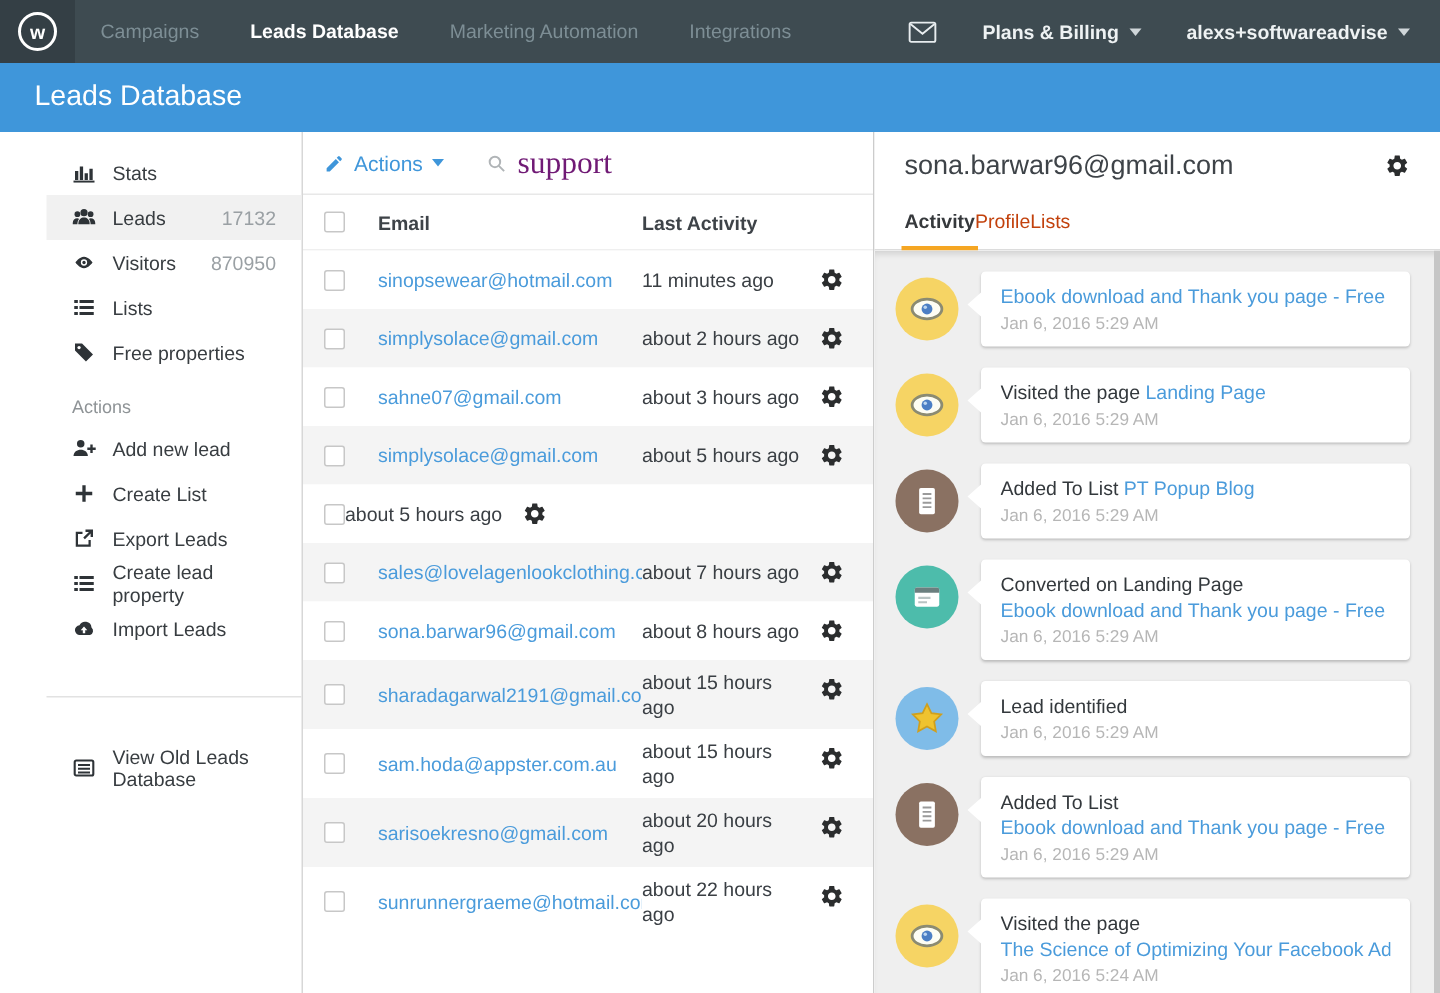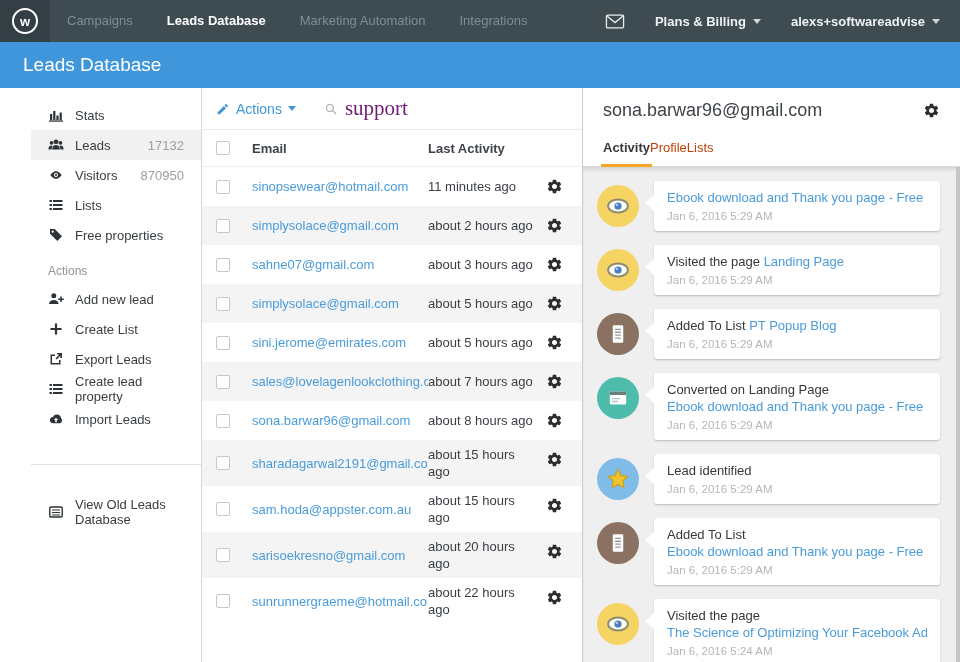--- a/index.html
+++ b/index.html
@@ -314,21 +314,20 @@
             <a class="lead-email">simplysolace@gmail.com</a>
             <div class="lead-time">about 5 hours ago</div>
             <span class="gear-btn">
               <svg viewBox="0 0 24 24" fill="currentColor">
                 <path d="M19.14,12.94c0.04-0.3,0.06-0.61,0.06-0.94c0-0.32-0.02-0.64-0.07-0.94l2.03-1.58c0.18-0.14,0.23-0.41,0.12-0.61 l-1.92-3.32c-0.12-0.22-0.37-0.29-0.59-0.22l-2.39,0.96c-0.5-0.38-1.03-0.7-1.62-0.94L14.4,2.81c-0.04-0.24-0.24-0.41-0.48-0.41 h-3.84c-0.24,0-0.43,0.17-0.47,0.41L9.25,5.35C8.66,5.59,8.12,5.92,7.63,6.29L5.24,5.33c-0.22-0.08-0.47,0-0.59,0.22L2.74,8.87 C2.62,9.08,2.66,9.34,2.86,9.48l2.03,1.58C4.84,11.36,4.8,11.69,4.8,12s0.02,0.64,0.07,0.94l-2.03,1.58 c-0.18,0.14-0.23,0.41-0.12,0.61l1.92,3.32c0.12,0.22,0.37,0.29,0.59,0.22l2.39-0.96c0.5,0.38,1.03,0.7,1.62,0.94l0.36,2.54 c0.05,0.24,0.24,0.41,0.48,0.41h3.84c0.24,0,0.44-0.17,0.47-0.41l0.36-2.54c0.59-0.24,1.13-0.56,1.62-0.94l2.39,0.96 c0.22,0.08,0.47,0,0.59-0.22l1.92-3.32c0.12-0.22,0.07-0.47-0.12-0.61L19.14,12.94z M12,15.6c-1.98,0-3.6-1.62-3.6-3.6 s1.62-3.6,3.6-3.6s3.6,1.62,3.6,3.6S13.98,15.6,12,15.6z"></path>
               </svg>
             </span>
           </div>
           <div class="lead-row">
             <span class="cb"></span>
-            <a class="lead-email">sini.jerome@emirates.com</a>
             <div class="lead-time">about 5 hours ago</div>
             <span class="gear-btn">
               <svg viewBox="0 0 24 24" fill="currentColor">
                 <path d="M19.14,12.94c0.04-0.3,0.06-0.61,0.06-0.94c0-0.32-0.02-0.64-0.07-0.94l2.03-1.58c0.18-0.14,0.23-0.41,0.12-0.61 l-1.92-3.32c-0.12-0.22-0.37-0.29-0.59-0.22l-2.39,0.96c-0.5-0.38-1.03-0.7-1.62-0.94L14.4,2.81c-0.04-0.24-0.24-0.41-0.48-0.41 h-3.84c-0.24,0-0.43,0.17-0.47,0.41L9.25,5.35C8.66,5.59,8.12,5.92,7.63,6.29L5.24,5.33c-0.22-0.08-0.47,0-0.59,0.22L2.74,8.87 C2.62,9.08,2.66,9.34,2.86,9.48l2.03,1.58C4.84,11.36,4.8,11.69,4.8,12s0.02,0.64,0.07,0.94l-2.03,1.58 c-0.18,0.14-0.23,0.41-0.12,0.61l1.92,3.32c0.12,0.22,0.37,0.29,0.59,0.22l2.39-0.96c0.5,0.38,1.03,0.7,1.62,0.94l0.36,2.54 c0.05,0.24,0.24,0.41,0.48,0.41h3.84c0.24,0,0.44-0.17,0.47-0.41l0.36-2.54c0.59-0.24,1.13-0.56,1.62-0.94l2.39,0.96 c0.22,0.08,0.47,0,0.59-0.22l1.92-3.32c0.12-0.22,0.07-0.47-0.12-0.61L19.14,12.94z M12,15.6c-1.98,0-3.6-1.62-3.6-3.6 s1.62-3.6,3.6-3.6s3.6,1.62,3.6,3.6S13.98,15.6,12,15.6z"></path>
               </svg>
             </span>
           </div>
           <div class="lead-row">
             <span class="cb"></span>
             <a class="lead-email">sales@lovelagenlookclothing.co...</a>

